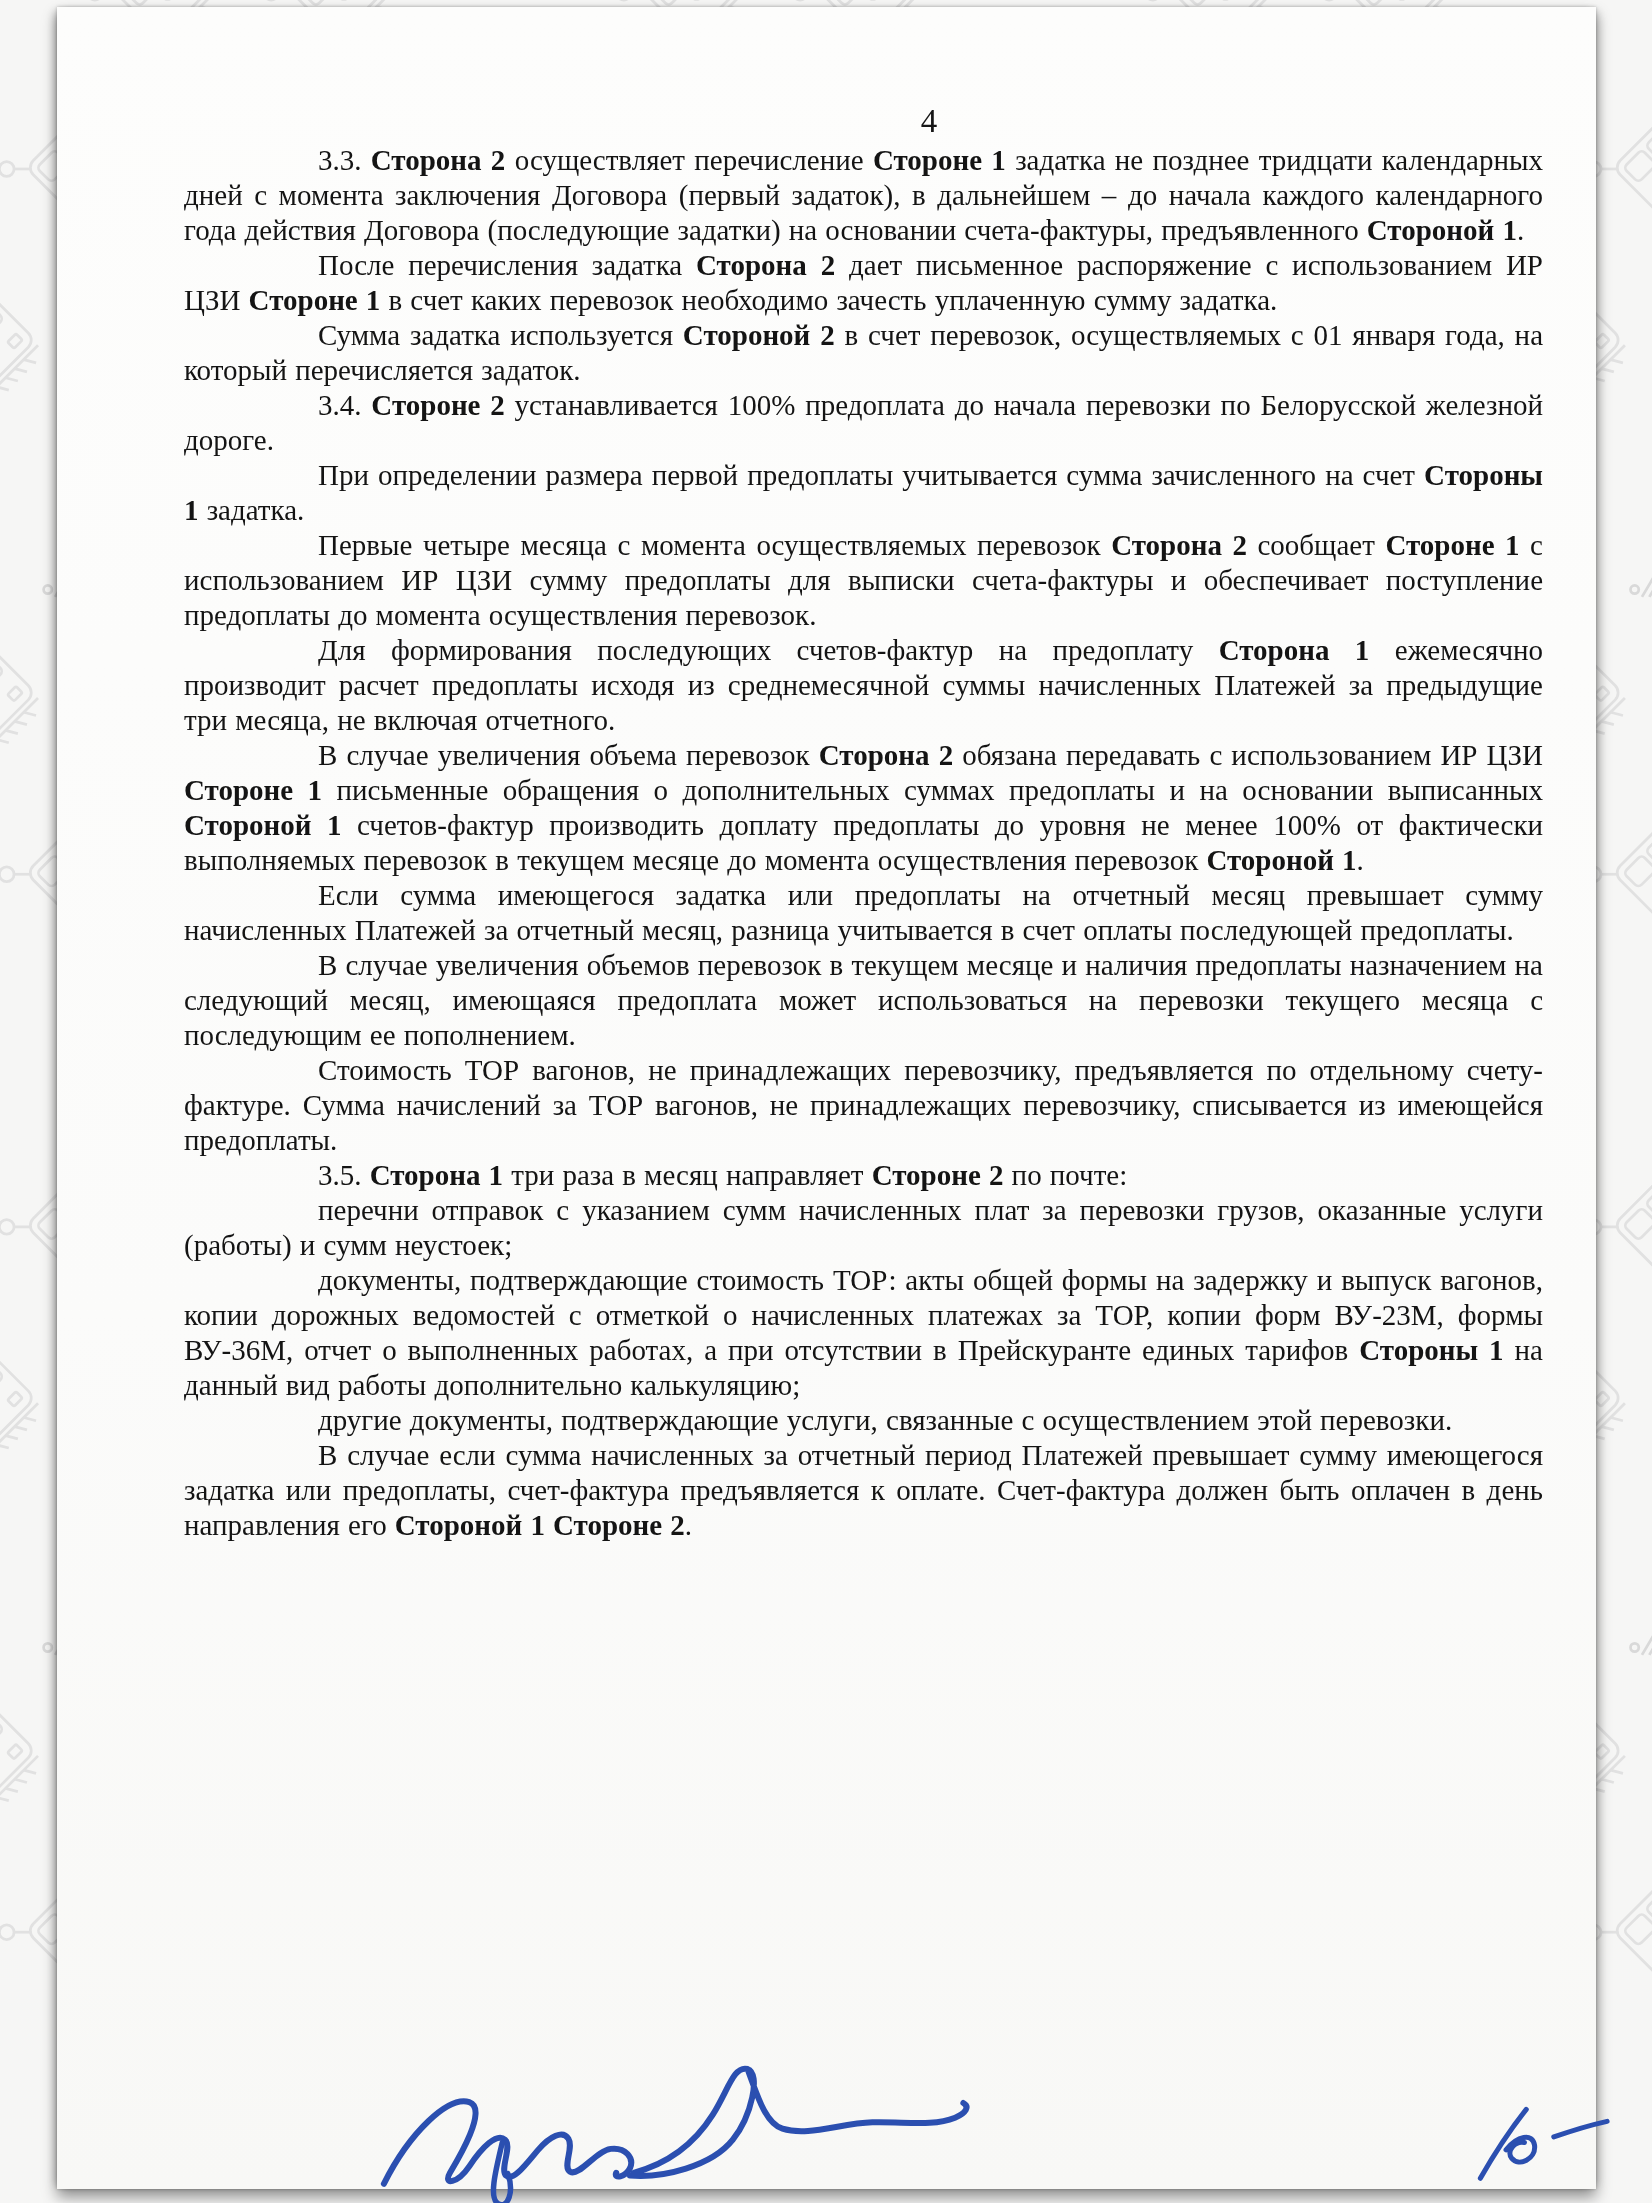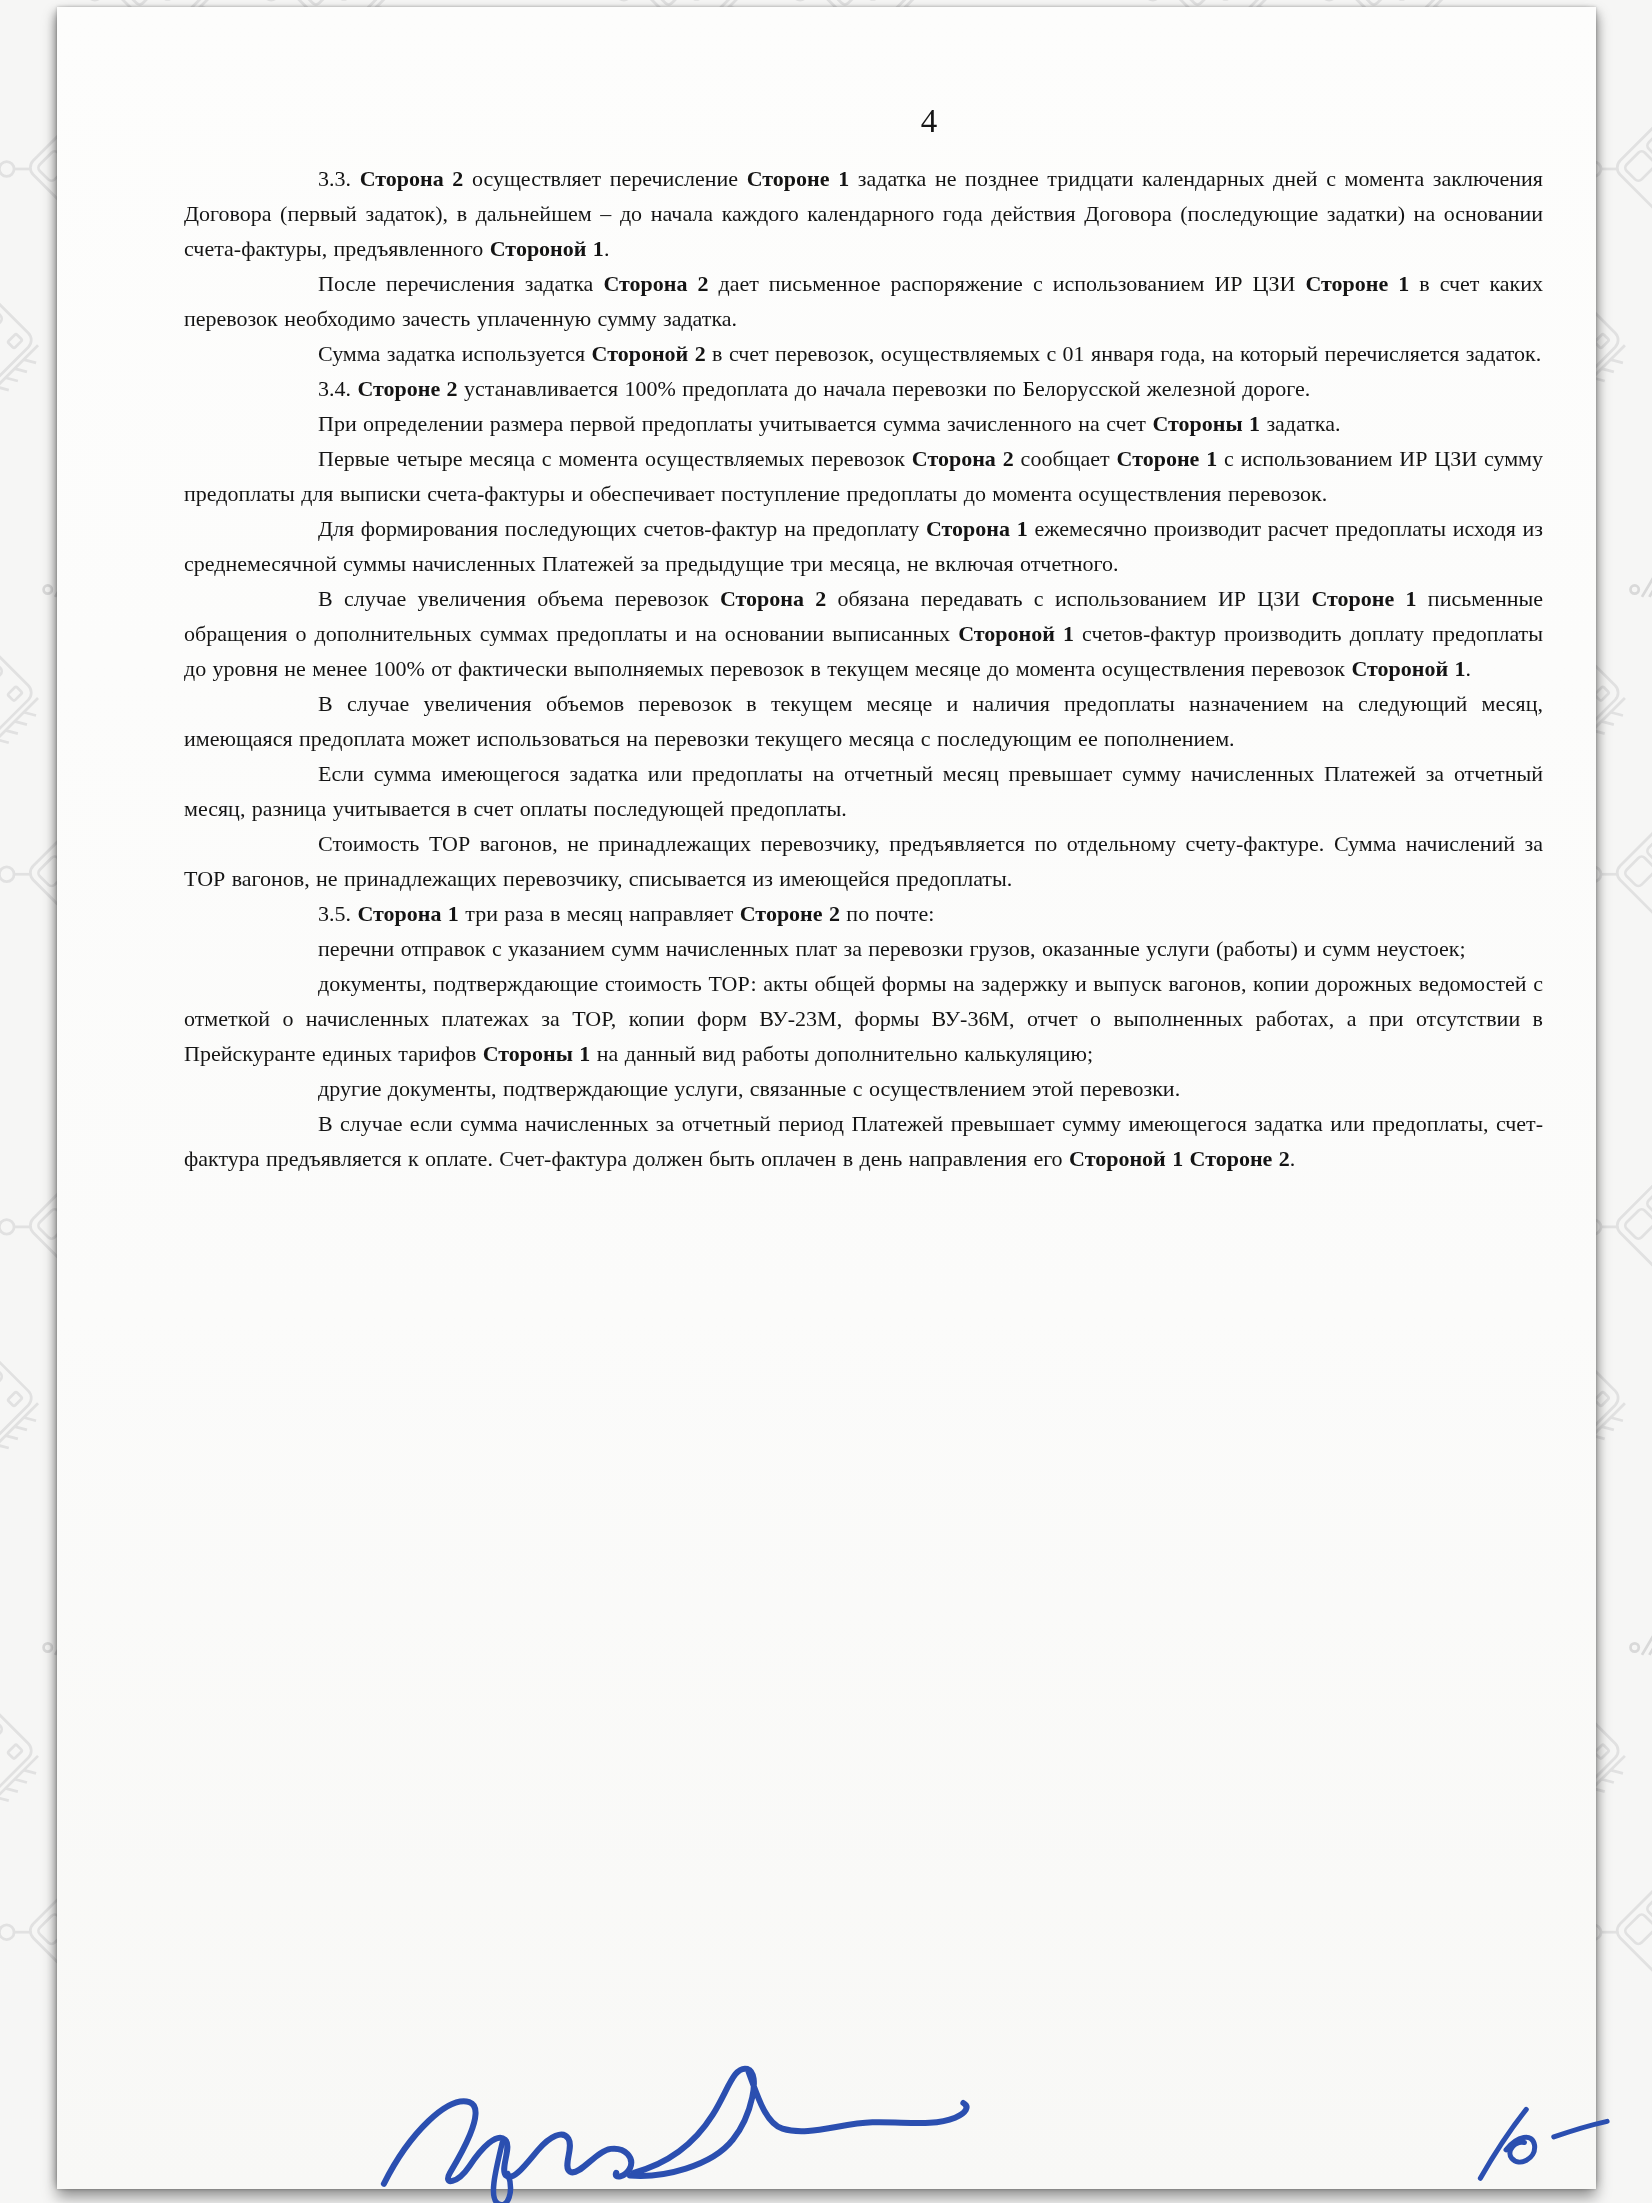--- a/index.html
+++ b/index.html
@@ -17,22 +17,22 @@
     position:absolute;left:57px;top:7.3px;width:1539px;height:2182px;z-index:1;
     background:linear-gradient(180deg,#fdfdfc 0%,#fbfbfa 60%,#f8f8f6 100%);
     box-shadow:0 8.3px 13.8px rgba(0,0,0,.42), 0 0 2.8px rgba(0,0,0,.22),
                -4.6px 0 8.3px -3.7px rgba(0,0,0,.28), 4.6px 0 8.3px -3.7px rgba(0,0,0,.20);
   }
   .page-number{
     position:absolute;top:96px;left:817px;width:110px;
     font-size:33px;color:#161616;text-align:center;
   }
   .doc-body{
-    position:absolute;left:127px;top:154px;width:1359px;
-    font-size:22px;line-height:35px;color:#141414;
+    position:absolute;left:127px;top:136px;width:1359px;
+    font-size:29px;line-height:35px;color:#141414;
     text-align:justify;
   }
   .doc-body p.para{margin:0;text-indent:134px;word-spacing:0.9px;}
   .doc-body .b{font-weight:bold;}
 
   
   .ink-layer{position:absolute;left:0;top:0;width:1653px;height:2204px;z-index:2;pointer-events:none;}
   .ink-layer path{stroke:var(--ink,#2b4fb0);fill:none;stroke-linecap:round;stroke-linejoin:round;}
 </style>
 </head>
@@ -221,22 +221,22 @@
   <div class="page-number">4</div>
   <div class="doc-body">
       <p class="para"><span>3.3. </span><span class="b">Сторона 2</span><span> осуществляет перечисление </span><span class="b">Стороне 1</span><span> задатка не позднее тридцати календарных дней с момента заключения Договора (первый задаток), в дальнейшем – до начала каждого календарного года действия Договора (последующие задатки) на основании счета-фактуры, предъявленного </span><span class="b">Стороной 1</span><span>.</span></p>
       <p class="para"><span>После перечисления задатка </span><span class="b">Сторона 2</span><span> дает письменное распоряжение с использованием ИР ЦЗИ </span><span class="b">Стороне 1</span><span> в счет каких перевозок необходимо зачесть уплаченную сумму задатка.</span></p>
       <p class="para"><span>Сумма задатка используется </span><span class="b">Стороной 2</span><span> в счет перевозок, осуществляемых с 01 января года, на который перечисляется задаток.</span></p>
       <p class="para"><span>3.4. </span><span class="b">Стороне 2</span><span> устанавливается 100% предоплата до начала перевозки по Белорусской железной дороге.</span></p>
       <p class="para"><span>При определении размера первой предоплаты учитывается сумма зачисленного на счет </span><span class="b">Стороны 1</span><span> задатка.</span></p>
       <p class="para"><span>Первые четыре месяца с момента осуществляемых перевозок </span><span class="b">Сторона 2</span><span> сообщает </span><span class="b">Стороне 1</span><span> с использованием ИР ЦЗИ сумму предоплаты для выписки счета-фактуры и обеспечивает поступление предоплаты до момента осуществления перевозок.</span></p>
       <p class="para"><span>Для формирования последующих счетов-фактур на предоплату </span><span class="b">Сторона 1</span><span> ежемесячно производит расчет предоплаты исходя из среднемесячной суммы начисленных Платежей за предыдущие три месяца, не включая отчетного.</span></p>
       <p class="para"><span>В случае увеличения объема перевозок </span><span class="b">Сторона 2</span><span> обязана передавать с использованием ИР ЦЗИ </span><span class="b">Стороне 1</span><span> письменные обращения о дополнительных суммах предоплаты и на основании выписанных </span><span class="b">Стороной 1</span><span> счетов-фактур производить доплату предоплаты до уровня не менее 100% от фактически выполняемых перевозок в текущем месяце до момента осуществления перевозок </span><span class="b">Стороной 1</span><span>.</span></p>
+      <p class="para"><span>Если сумма имеющегося задатка или предоплаты на отчетный месяц превышает сумму начисленных Платежей за отчетный месяц, разница учитывается в счет оплаты последующей предоплаты.</span></p>
       <p class="para"><span>В случае увеличения объемов перевозок в текущем месяце и наличия предоплаты назначением на следующий месяц, имеющаяся предоплата может использоваться на перевозки текущего месяца с последующим ее пополнением.</span></p>
-      <p class="para"><span>Если сумма имеющегося задатка или предоплаты на отчетный месяц превышает сумму начисленных Платежей за отчетный месяц, разница учитывается в счет оплаты последующей предоплаты.</span></p>
       <p class="para"><span>Стоимость ТОР вагонов, не принадлежащих перевозчику, предъявляется по отдельному счету-фактуре. Сумма начислений за ТОР вагонов, не принадлежащих перевозчику, списывается из имеющейся предоплаты.</span></p>
       <p class="para"><span>3.5. </span><span class="b">Сторона 1</span><span> три раза в месяц направляет </span><span class="b">Стороне 2</span><span> по почте:</span></p>
       <p class="para"><span>перечни отправок с указанием сумм начисленных плат за перевозки грузов, оказанные услуги (работы) и сумм неустоек;</span></p>
       <p class="para"><span>документы, подтверждающие стоимость ТОР: акты общей формы на задержку и выпуск вагонов, копии дорожных ведомостей с отметкой о начисленных платежах за ТОР, копии форм ВУ-23М, формы ВУ-36М, отчет о выполненных работах, а при отсутствии в Прейскуранте единых тарифов </span><span class="b">Стороны 1</span><span> на данный вид работы дополнительно калькуляцию;</span></p>
       <p class="para"><span>другие документы, подтверждающие услуги, связанные с осуществлением этой перевозки.</span></p>
       <p class="para"><span>В случае если сумма начисленных за отчетный период Платежей превышает сумму имеющегося задатка или предоплаты, счет-фактура предъявляется к оплате. Счет-фактура должен быть оплачен в день направления его </span><span class="b">Стороной 1 Стороне 2</span><span>.</span></p>
     </div>
 </div>
 
 <div class="ink-layer">

